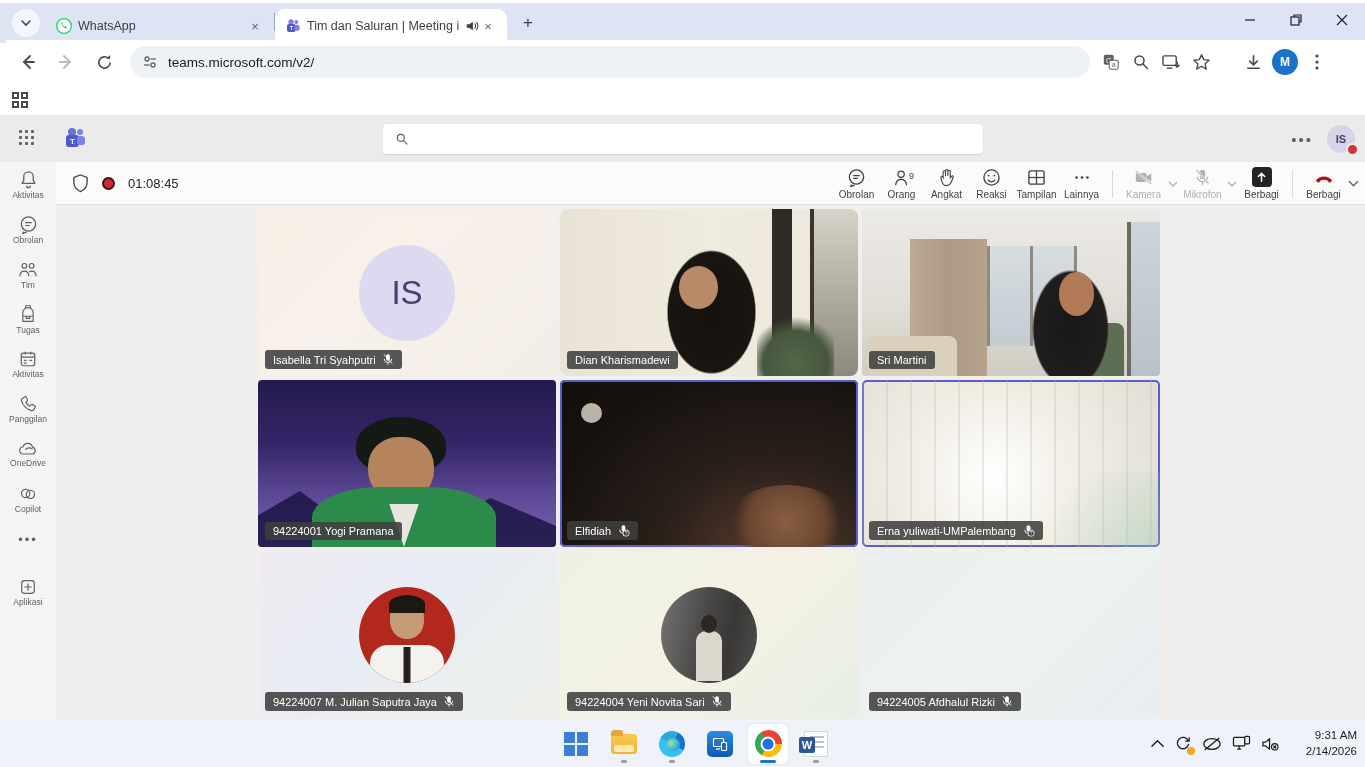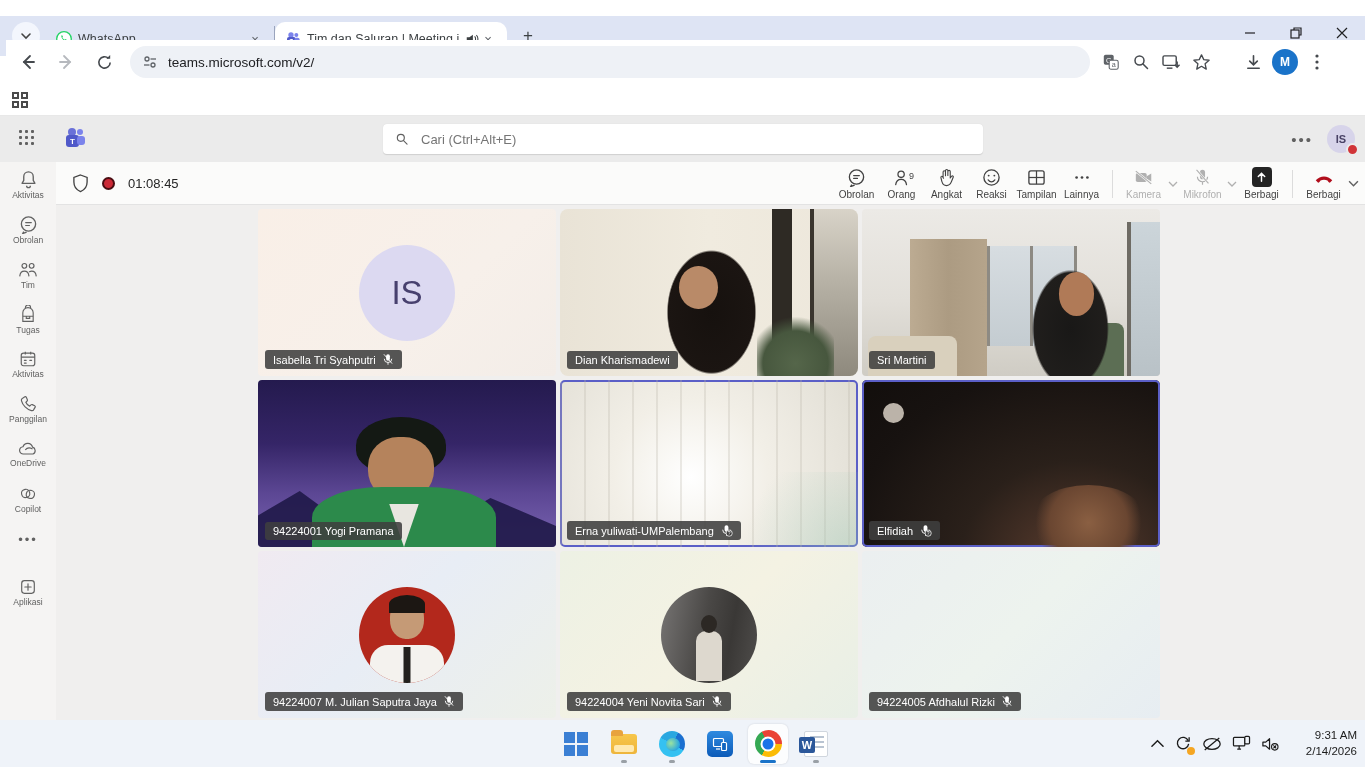--- a/index.html
+++ b/index.html
@@ -1,21 +1,21 @@
 <!DOCTYPE html>
 <html><head>
 <meta charset="utf-8">
 <style>
   * { margin:0; padding:0; box-sizing:border-box; }
   html,body { width:1365px; height:767px; overflow:hidden; }
   body { font-family:"Liberation Sans", sans-serif; position:relative; background:#fff; font-size:13px; color:#202124; }
   .abs { position:absolute; }
 
   
-  .tabstrip { left:0; top:16px; width:1365px; height:40px; background:#dee4f4; display:flex; align-items:flex-end; }
+  .tabstrip { left:0; top:3px; width:1365px; height:40px; background:#dee4f4; display:flex; align-items:flex-end; }
   .tab-search-btn { width:28px; height:28px; border-radius:50%; background:#f3f6fd; margin:0 6px 6px 12px; display:flex; align-items:center; justify-content:center; color:#444; font-size:11px; }
   .tab { height:34px; display:flex; align-items:center; padding:0 10px; width:228px; border-radius:10px 10px 0 0; color:#3c4043; }
   .tab.inactive { background:transparent; }
   .tab.active { background:#ffffff; width:232px;text-align:center; }
   .tab .t-title { flex:1; white-space:nowrap; overflow:hidden; font-size:12.5px; margin:0 6px; }
   .tab .t-close { width:18px; height:18px; border-radius:50%; display:flex; align-items:center; justify-content:center; font-size:13px; color:#5f6368; }
   .tab-divider { width:1px; height:18px; background:#9aa4bd; margin-bottom:12px; }
   .newtab { width:26px; height:26px; margin:0 0 7px 8px; display:flex; align-items:center; justify-content:center; font-size:17px; color:#3c4043; border-radius:50%; }
   .wincontrols { position:absolute; right:0; top:0; height:34px; display:flex; }
   .winbtn { width:46px; height:34px; display:flex; align-items:center; justify-content:center; color:#202124; }
@@ -303,21 +303,20 @@
         <rect x="3" y="9" width="13" height="12" rx="3" fill="#5059c9"></rect>
         <rect x="14" y="10" width="8" height="9" rx="3" fill="#7b83eb"></rect>
         <text x="9.5" y="17.5" font-size="8" fill="#fff" text-anchor="middle" font-family="Liberation Sans,sans-serif" font-weight="bold">T</text>
       </svg>
   </div>
   <div class="t-search">
     <svg width="14" height="14" viewBox="0 0 18 18">
         <circle cx="7.5" cy="7.5" r="4.5" fill="none" stroke="#616161" stroke-width="1.5"></circle>
         <line x1="11" y1="11" x2="15.5" y2="15.5" stroke="#616161" stroke-width="1.5" stroke-linecap="round"></line>
       </svg>
-    <input placeholder="Cari (Ctrl+Alt+E)" style="">
   </div>
   <div class="t-right">
     <span class="t-dots">•••</span>
     <div class="t-avatar">
         <span>IS</span>
         <span class="presence"></span>
       </div>
   </div>
 </div>
 
@@ -536,39 +535,39 @@
       <div class="yogi-mtn1"></div>
       <div class="yogi-hair"></div>
       <div class="yogi-face"></div>
       <div class="yogi-jacket"></div>
       <div class="yogi-shirt"></div>
       <div class="nametag">
         <span>94224001 Yogi Pramana</span>
       </div>
     </div>
 
-    <div class="tile art-erna speaking">
-      <div class="erna-stripes"></div>
-      <div class="erna-tint"></div>
-      <div class="nametag">
-        <span>Erna yuliwati-UMPalembang</span>
+    <div class="tile art-elfidiah speaking">
+      <div class="elf-dot"></div>
+      <div class="elf-face"></div>
+      <div class="nametag">
+        <span>Elfidiah</span>
         <svg width="13" height="13" viewBox="0 0 16 17">
             <rect x="5.5" y="1.5" width="5" height="8.5" rx="2.5" fill="#fff"></rect>
             <path d="M3 7.5a5 5 0 0 0 10 0M8 12.5v3" stroke="#fff" fill="none" stroke-width="1.2"></path>
             <circle cx="11.5" cy="12" r="4" fill="#3f3f3f" stroke="#fff" stroke-width="1"></circle>
             <text x="11.5" y="14.6" font-size="6.5" fill="#fff" text-anchor="middle" font-family="Liberation Sans,sans-serif">?</text>
           </svg>
       </div>
     </div>
 
-    <div class="tile art-elfidiah speaking">
-      <div class="elf-dot"></div>
-      <div class="elf-face"></div>
-      <div class="nametag">
-        <span>Elfidiah</span>
+    <div class="tile art-erna speaking">
+      <div class="erna-stripes"></div>
+      <div class="erna-tint"></div>
+      <div class="nametag">
+        <span>Erna yuliwati-UMPalembang</span>
         <svg width="13" height="13" viewBox="0 0 16 17">
             <rect x="5.5" y="1.5" width="5" height="8.5" rx="2.5" fill="#fff"></rect>
             <path d="M3 7.5a5 5 0 0 0 10 0M8 12.5v3" stroke="#fff" fill="none" stroke-width="1.2"></path>
             <circle cx="11.5" cy="12" r="4" fill="#3f3f3f" stroke="#fff" stroke-width="1"></circle>
             <text x="11.5" y="14.6" font-size="6.5" fill="#fff" text-anchor="middle" font-family="Liberation Sans,sans-serif">?</text>
           </svg>
       </div>
     </div>
 
     <div class="tile art-julian">

